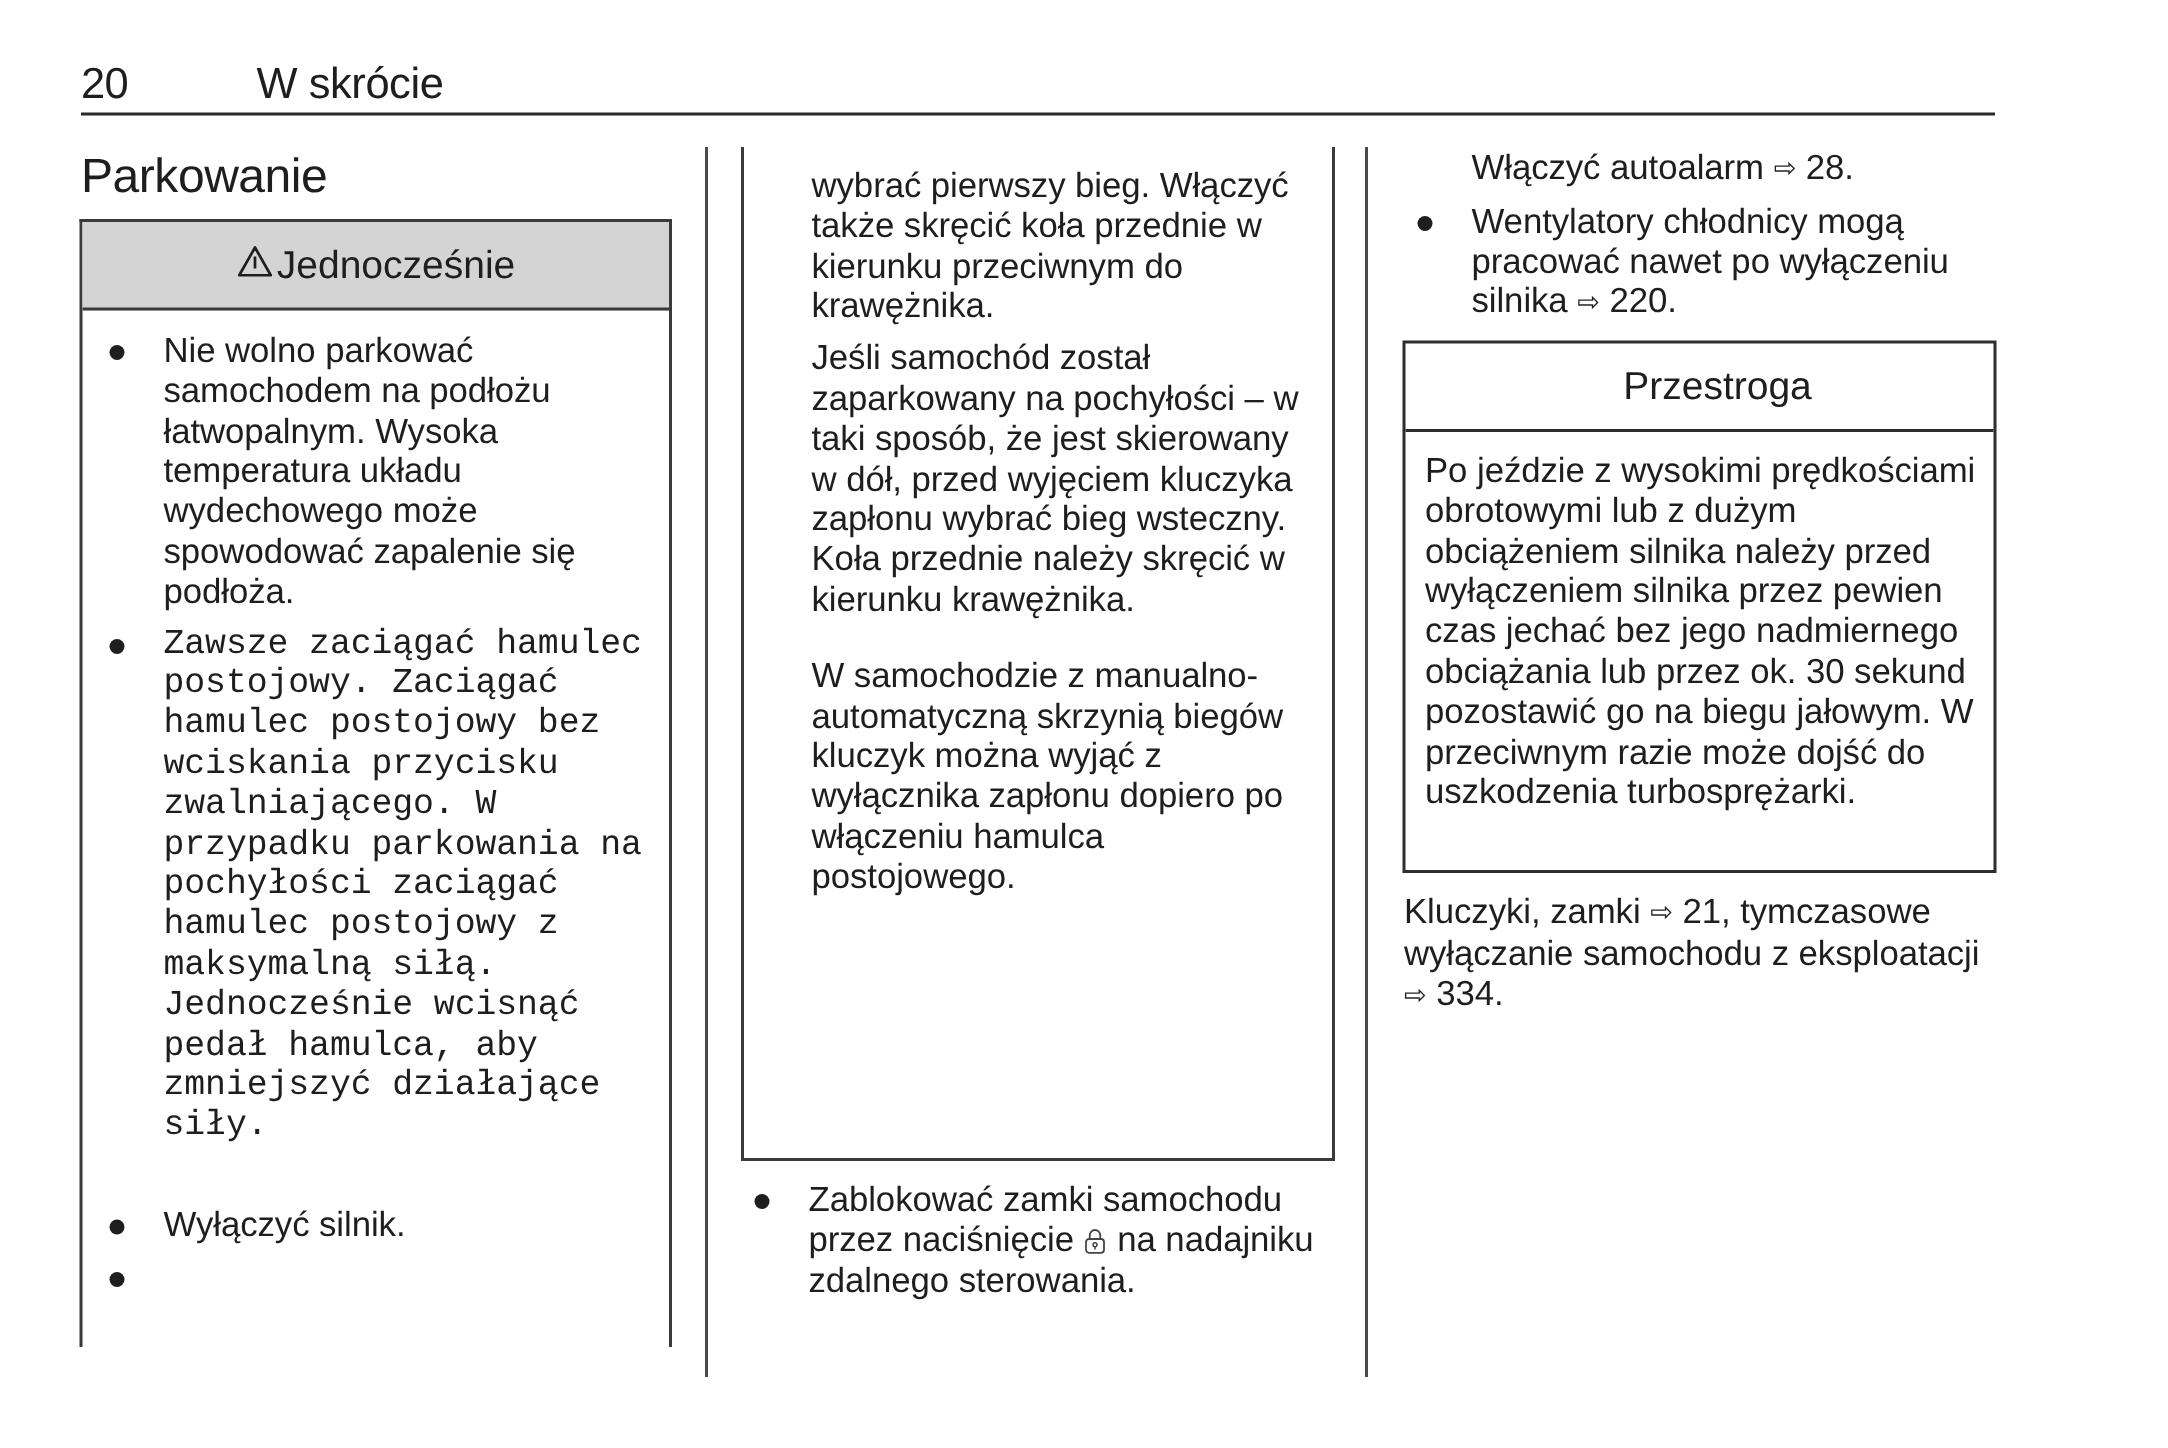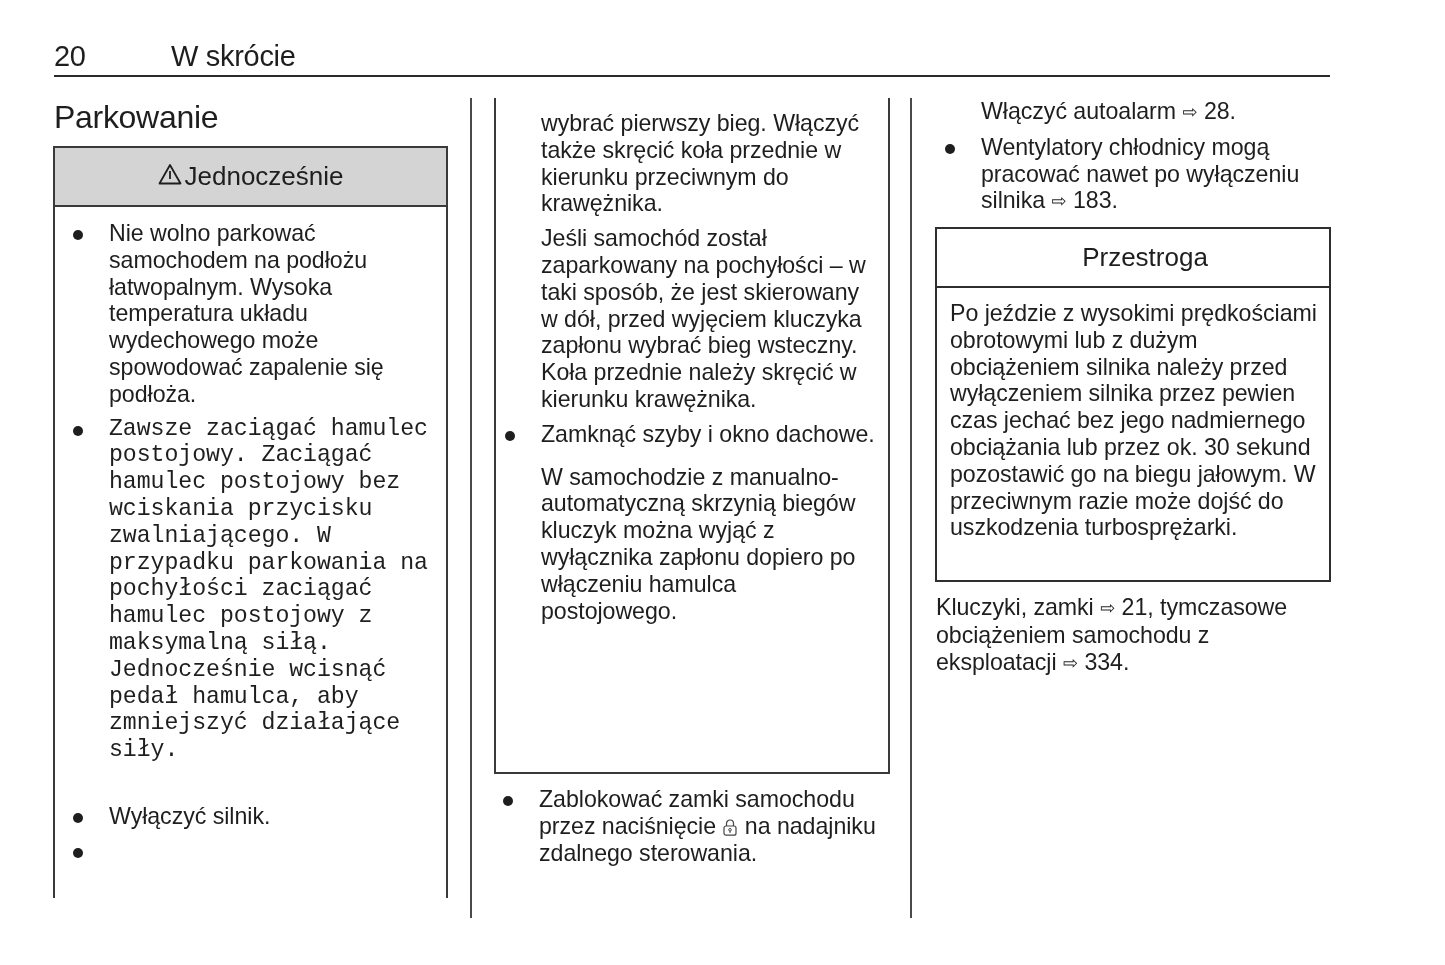--- a/index.html
+++ b/index.html
@@ -72,21 +72,20 @@
     <div class="bul" style="width:330px;"><span class="dot"></span></div>
   </div>
 </div>
 
 <div class="abs mbox">
   <div class="mbox-body txt" style="width:334px;">
     <p class="para">wybrać pierwszy bieg. Włączyć także skręcić koła przednie w kierunku przeciwnym do krawężnika.</p>
     <div class="gap"></div>
     <p class="para">Jeśli samochód został zaparkowany na pochyłości – w taki sposób, że jest skierowany w dół, przed wyjęciem kluczyka zapłonu wybrać bieg wsteczny. Koła przednie należy skręcić w kierunku krawężnika.</p>
     <div class="gap"></div>
-    <div class="bul"><span class="dot"></span><span>Zamknąć szyby i okno dachowe.</span></div>
     <div class="gap"></div>
     <div class="gap"></div>
     <p class="para">W samochodzie z manualno-automatyczną skrzynią biegów kluczyk można wyjąć z wyłącznika zapłonu dopiero po włączeniu hamulca postojowego.</p>
   </div>
 </div>
 
 <div class="abs after-mid txt">
   <div class="bul" style="width:360px;">
     <span class="dot"></span>
     <span>Zablokować zamki samochodu przez naciśnięcie</span>
@@ -104,29 +103,29 @@
   <div style="padding-left:45px;">
     <span>Włączyć autoalarm</span>
     <span class="arrow">⇨</span>
     <span>28.</span>
   </div>
   <div class="gap"></div>
   <div class="bul" style="width:345px;">
     <span class="dot"></span>
     <span>Wentylatory chłodnicy mogą pracować nawet po wyłączeniu silnika</span>
     <span class="arrow">⇨</span>
-    <span>183.</span>
+    <span>220.</span>
   </div>
 </div>
 
 <div class="abs caution">
   <div class="caution-hd">Przestroga</div>
   <div class="caution-body txt" style="width:368px;">Po jeździe z wysokimi prędkościami obrotowymi lub z dużym obciążeniem silnika należy przed wyłączeniem silnika przez pewien czas jechać bez jego nadmiernego obciążania lub przez ok. 30 sekund pozostawić go na biegu jałowym. W przeciwnym razie może dojść do uszkodzenia turbosprężarki.</div>
 </div>
 
 <div class="abs refs txt">
   <span>Kluczyki, zamki</span>
   <span class="arrow">⇨</span>
   <span>21,</span>
-  <span>tymczasowe obciążeniem samochodu z eksploatacji</span>
+  <span>tymczasowe wyłączanie samochodu z eksploatacji</span>
   <span class="arrow">⇨</span>
   <span>334.</span>
 </div>
 
 </body></html>

